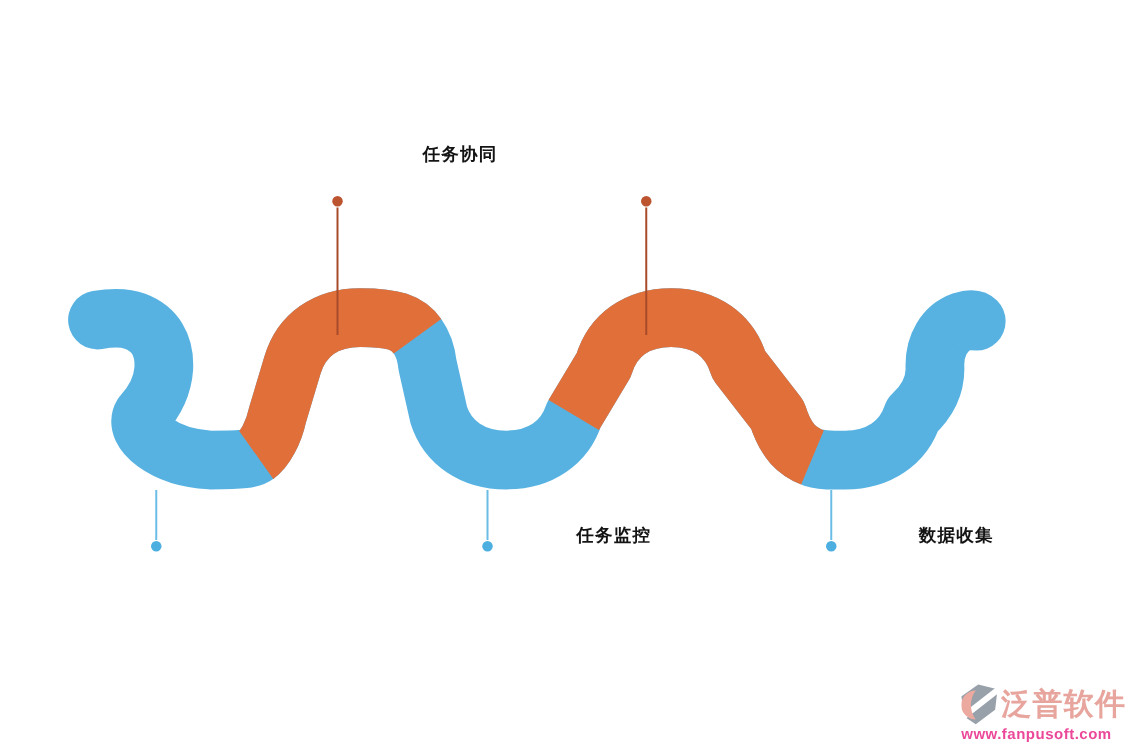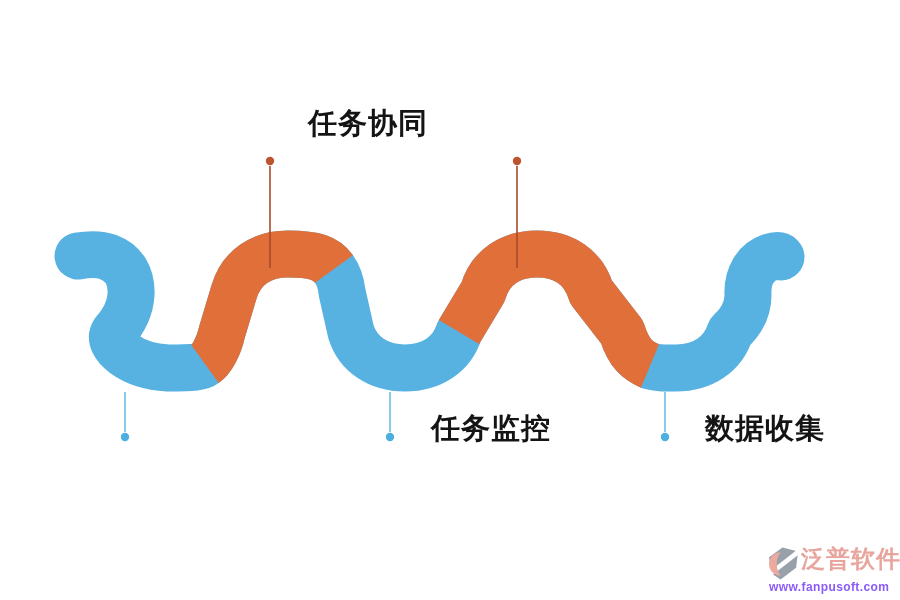--- a/index.html
+++ b/index.html
@@ -18,35 +18,35 @@
     background: #ffffff;
   }
   #wave-svg {
     position: absolute;
     left: 0;
     top: 0;
   }
   .stage-label {
     position: absolute;
     transform: translate(-50%, -50%);
-    font-size: 29px;
+    font-size: 14px;
     font-weight: bold;
     color: #141414;
     letter-spacing: 1px;
     white-space: nowrap;
   }
   #watermark {
     position: absolute;
     left: 769px;
     top: 547px;
     width: 132px;
   }
   #watermark .brand-row {
     display: flex;
-    align-items: flex-start;
+    align-items: center;
     height: 33px;
   }
   #watermark .brand-name {
     font-size: 24px;
     font-weight: bold;
     letter-spacing: 1px;
     line-height: 1;
     margin-left: 2px;
     white-space: nowrap;
   }
@@ -130,16 +130,16 @@
 
   <div id="watermark">
     <div class="brand-row">
       <svg width="31" height="33" viewBox="0 0 31 33">
         <path fill="#98A0AA" d="M14 0 L30 4 L28 21 L12 33 L3 27 L0 10 Z"></path>
         <rect x="-4" y="14" width="40" height="5" fill="#ffffff" transform="rotate(-38 15 17)"></rect>
         <path fill="#EBA9A0" d="M12 5 A 12 12 0 0 0 12 29 A 20 20 0 0 1 12 5 Z"></path>
       </svg>
       <span class="brand-name" style="color: rgb(231, 165, 157);">泛普软件</span>
     </div>
-    <div class="brand-url" style="color: #8b5cf6;">www.fanpusoft.com</div>
+    <div class="brand-url" style="color: #ec4899;">www.fanpusoft.com</div>
   </div>
 
 </div>
 
 </body></html>

